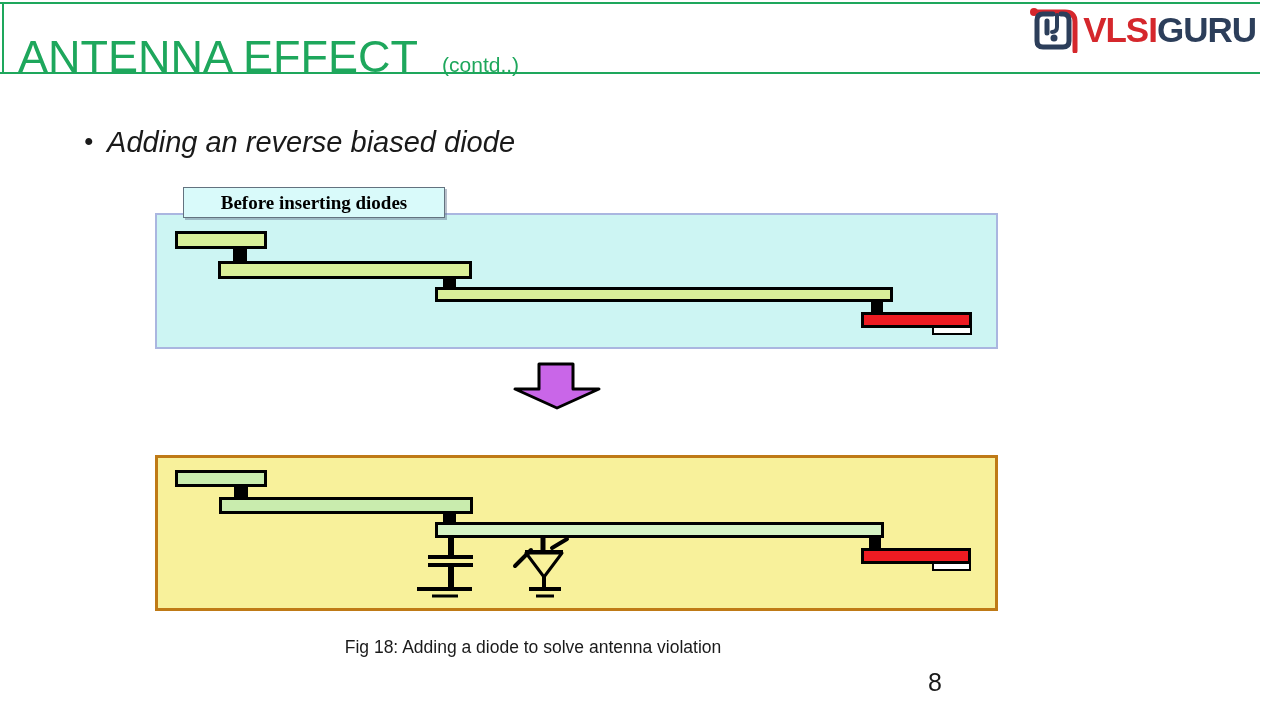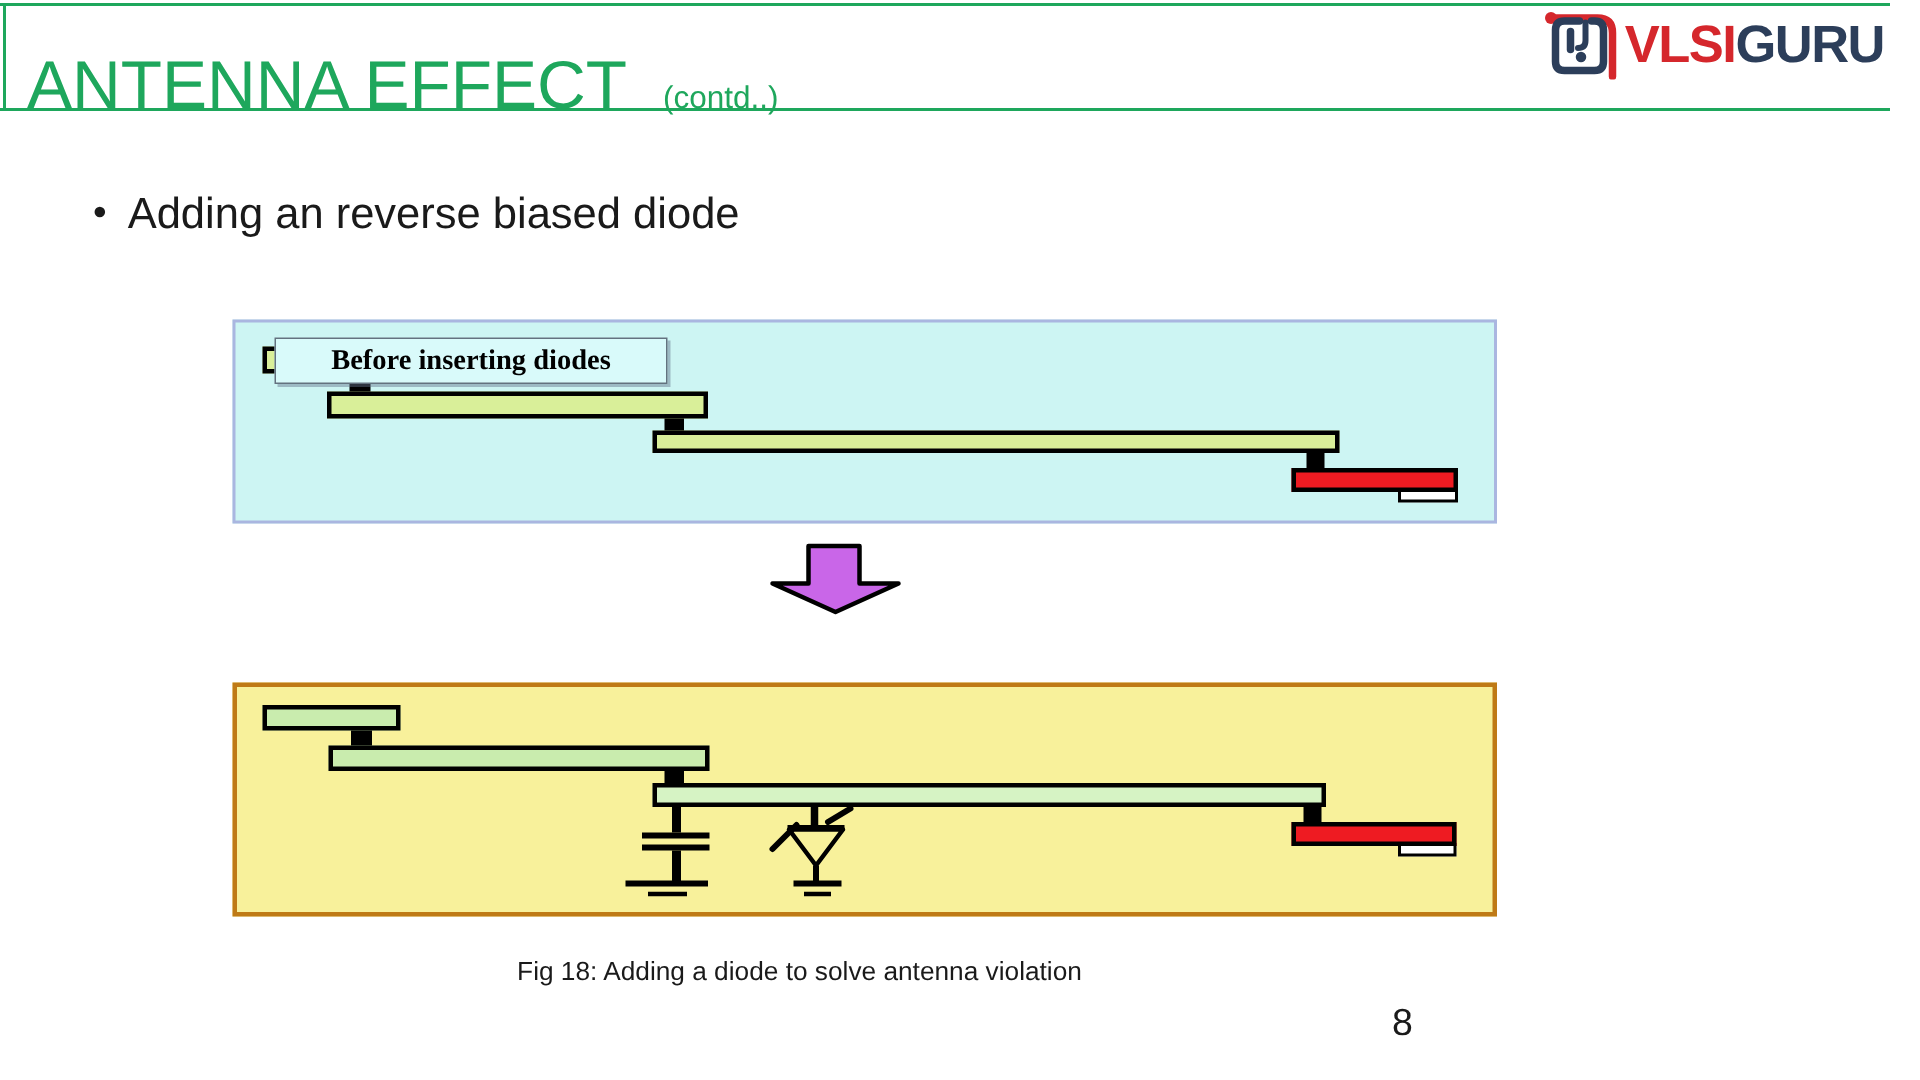--- a/index.html
+++ b/index.html
@@ -31,28 +31,28 @@
   .title{
     position:absolute;left:18px;top:34px;margin:0;z-index:2;
     font-size:45px;font-weight:400;color:var(--accent-green);
     white-space:nowrap;letter-spacing:0px;line-height:1.0;
   }
   .title .suffix{font-size:21px;font-weight:400;margin-left:24px;}
   .logo{position:absolute;top:5px;right:4px;z-index:3;display:flex;align-items:center;}
   .logo-text{font-size:35px;font-weight:bold;letter-spacing:-1px;line-height:1;}
   .logo-text.red{color:var(--logo-red);margin-left:2px;}
   .logo-text.navy{color:var(--logo-navy);}
-  .bullet-row{position:absolute;left:62px;top:126px;font-size:29px;color:var(--text-black);white-space:nowrap;}
+  .bullet-row{position:absolute;left:84px;top:126px;font-size:29px;color:var(--text-black);white-space:nowrap;font-style:italic;}
   .bullet-dot{display:inline-block;margin-right:14px;font-size:26px;vertical-align:2px;}
   .panel{position:absolute;}
   .panel.before{left:155px;top:213px;width:843px;height:136px;background:var(--before-bg);border:2px solid var(--before-border);}
   .panel.after{left:155px;top:455px;width:843px;height:156px;background:var(--after-bg);border:3px solid var(--after-border);}
   .plabel{
     position:absolute;z-index:4;display:flex;align-items:center;justify-content:center;
-    font-family:"Liberation Serif",serif;font-weight:bold;color:#000;white-space:nowrap;margin-top:38px;
+    font-family:"Liberation Serif",serif;font-weight:bold;color:#000;white-space:nowrap;
   }
   .plabel.before-label{
     left:183px;top:187px;width:262px;height:31px;font-size:19px;
     background:var(--before-label-bg);border:1px solid #63727f;box-shadow:2px 2px 0 rgba(100,115,140,.45);
   }
   .plabel.after-label{
     left:176px;top:430px;width:569px;height:33px;font-size:19px;
     background:var(--after-bg);border:2px solid var(--after-border);box-shadow:2px 2px 0 rgba(140,90,10,.55);
   }
   .bar{position:absolute;border:3px solid #000;z-index:3;}

